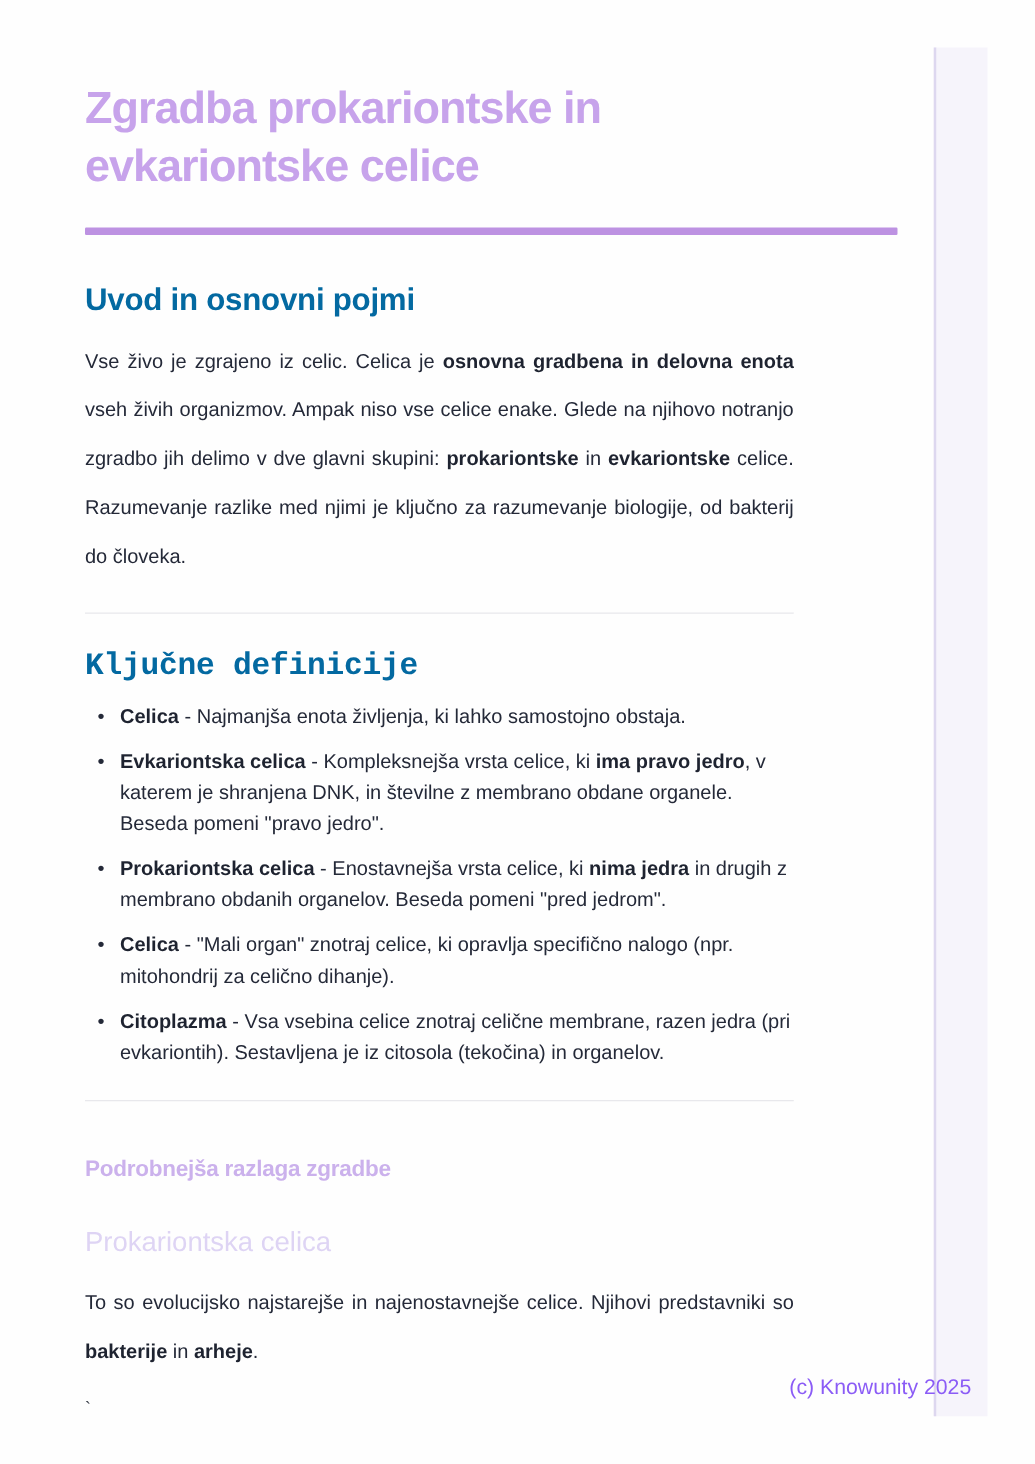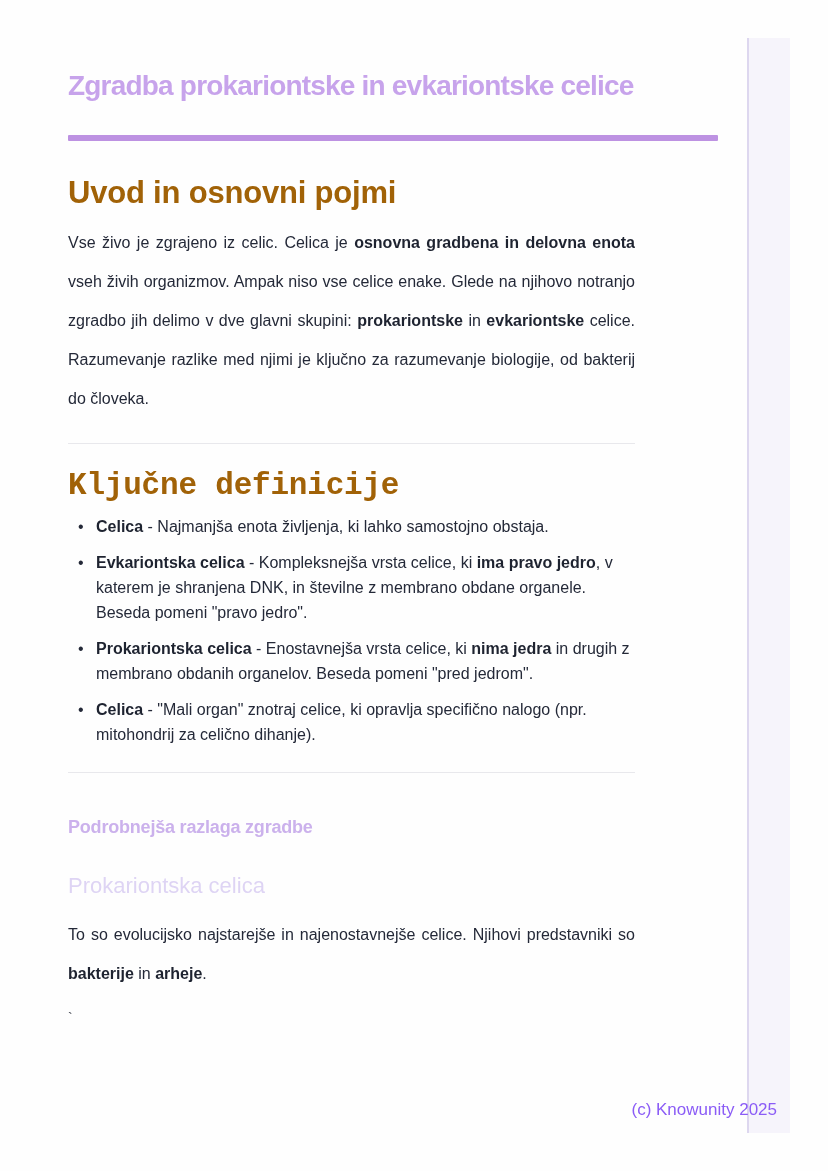--- a/index.html
+++ b/index.html
@@ -24,40 +24,40 @@
     background: #f6f4fb;
     border-left: 2px solid #ddd7ef;
   }
   .content {
     position: relative;
     padding: 62px 0 0 68px;
   }
   h1.doc-title {
     margin: 0;
     width: 600px;
-    font-size: 28px;
+    font-size: 36px;
     line-height: 47px;
     font-weight: 700;
     letter-spacing: -0.8px;
     color: #c7a3eb;
   }
   .accent-rule {
     width: 650px;
     height: 6px;
     margin-top: 26px;
     background: #bd92e2;
     border-radius: 1px;
   }
   h2.section-h {
     margin: 38px 0 0 0;
-    font-size: 31px;
+    font-size: 25px;
     line-height: 28px;
     font-weight: 700;
     letter-spacing: -0.2px;
-    color: #a16207;
+    color: #0369a1;
   }
   h2.section-h.second { margin-top: 28px; font-family: Liberation Mono, monospace; }
   h2.section-h.major {
     font-size: 18px;
     line-height: 32px;
     color: #cbb1ec;
   }
   h3.subsection-h {
     margin: 30px 0 0 0;
     font-size: 22px;
@@ -129,20 +129,21 @@
     <p class="para"><span>Vse živo je zgrajeno iz celic. Celica je </span><b>osnovna gradbena in delovna enota</b><span> vseh živih organizmov. Ampak niso vse celice enake. Glede na njihovo notranjo zgradbo jih delimo v dve glavni skupini: </span><b>prokariontske</b><span> in </span><b>evkariontske</b><span> celice. Razumevanje razlike med njimi je ključno za razumevanje biologije, od bakterij do človeka.</span></p>
 
     <hr class="divider">
 
     <h2 class="section-h second">Ključne definicije</h2>
     <ul class="def-list">
       <li><b>Celica</b><span> - Najmanjša enota življenja, ki lahko samostojno obstaja.</span></li>
       <li><b>Evkariontska celica</b><span> - Kompleksnejša vrsta celice, ki </span><b>ima pravo jedro</b><span>, v katerem je shranjena DNK, in številne z membrano obdane organele. Beseda pomeni "pravo jedro".</span></li>
       <li><b>Prokariontska celica</b><span> - Enostavnejša vrsta celice, ki </span><b>nima jedra</b><span> in drugih z membrano obdanih organelov. Beseda pomeni "pred jedrom".</span></li>
       <li><b>Celica</b><span> - "Mali organ" znotraj celice, ki opravlja specifično nalogo (npr. mitohondrij za celično dihanje).</span></li>
+      <li><b>Citoplazma</b><span> - Vsa vsebina celice znotraj celične membrane, razen jedra (pri evkariontih). Sestavljena je iz citosola (tekočina) in organelov.</span></li>
     </ul>
 
     <hr class="divider">
 
     <h2 class="section-h major">Podrobnejša razlaga zgradbe</h2>
     <h3 class="subsection-h">Prokariontska celica</h3>
     <p class="para"><span>To so evolucijsko najstarejše in najenostavnejše celice. Njihovi predstavniki so </span><b>bakterije</b><span> in </span><b>arheje</b><span>.</span></p>
 
     <div class="stray-mark">`</div>
   </main>

